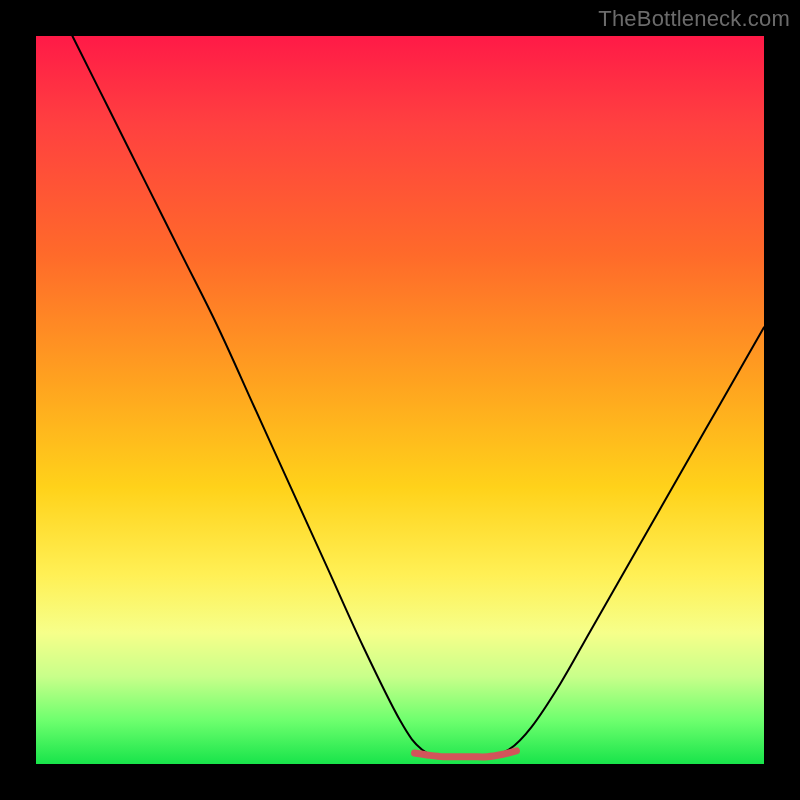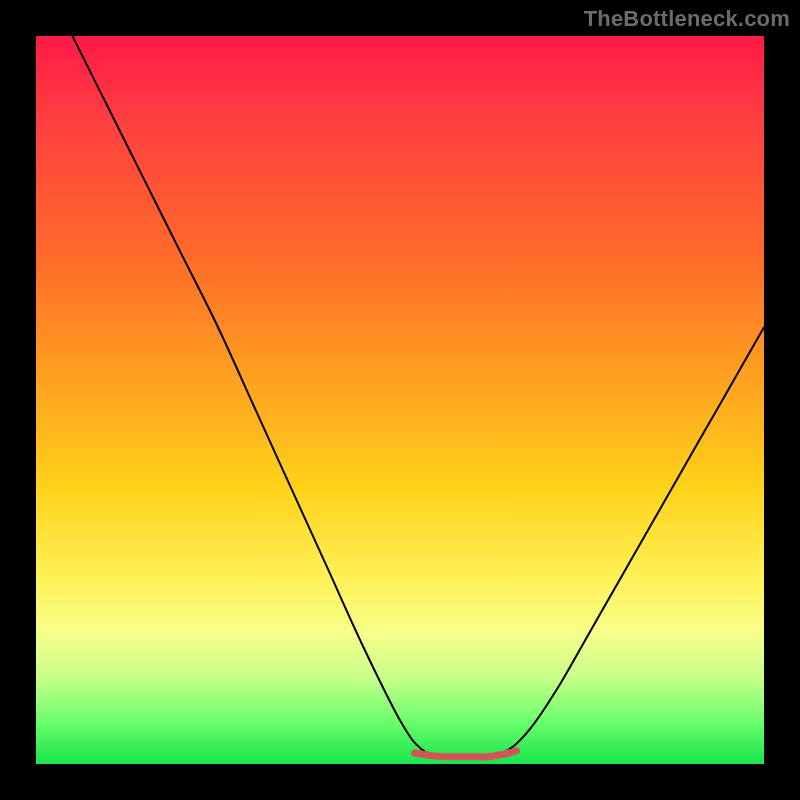--- a/index.html
+++ b/index.html
@@ -35,21 +35,21 @@
       #c8ff8a 88%,
       #6eff6e 94%,
       #18e44a 100%);
   }
   .watermark {
     position: absolute;
     top: 6px;
     right: 10px;
     color: #6b6b6b;
     font-size: 22px;
-    font-weight: 700;
+    font-weight: 400;
     letter-spacing: 0.2px;
     user-select: none;
   }
   svg.overlay {
     position: absolute;
     left: 0;
     top: 0;
     width: 728px;
     height: 728px;
     overflow: visible;

